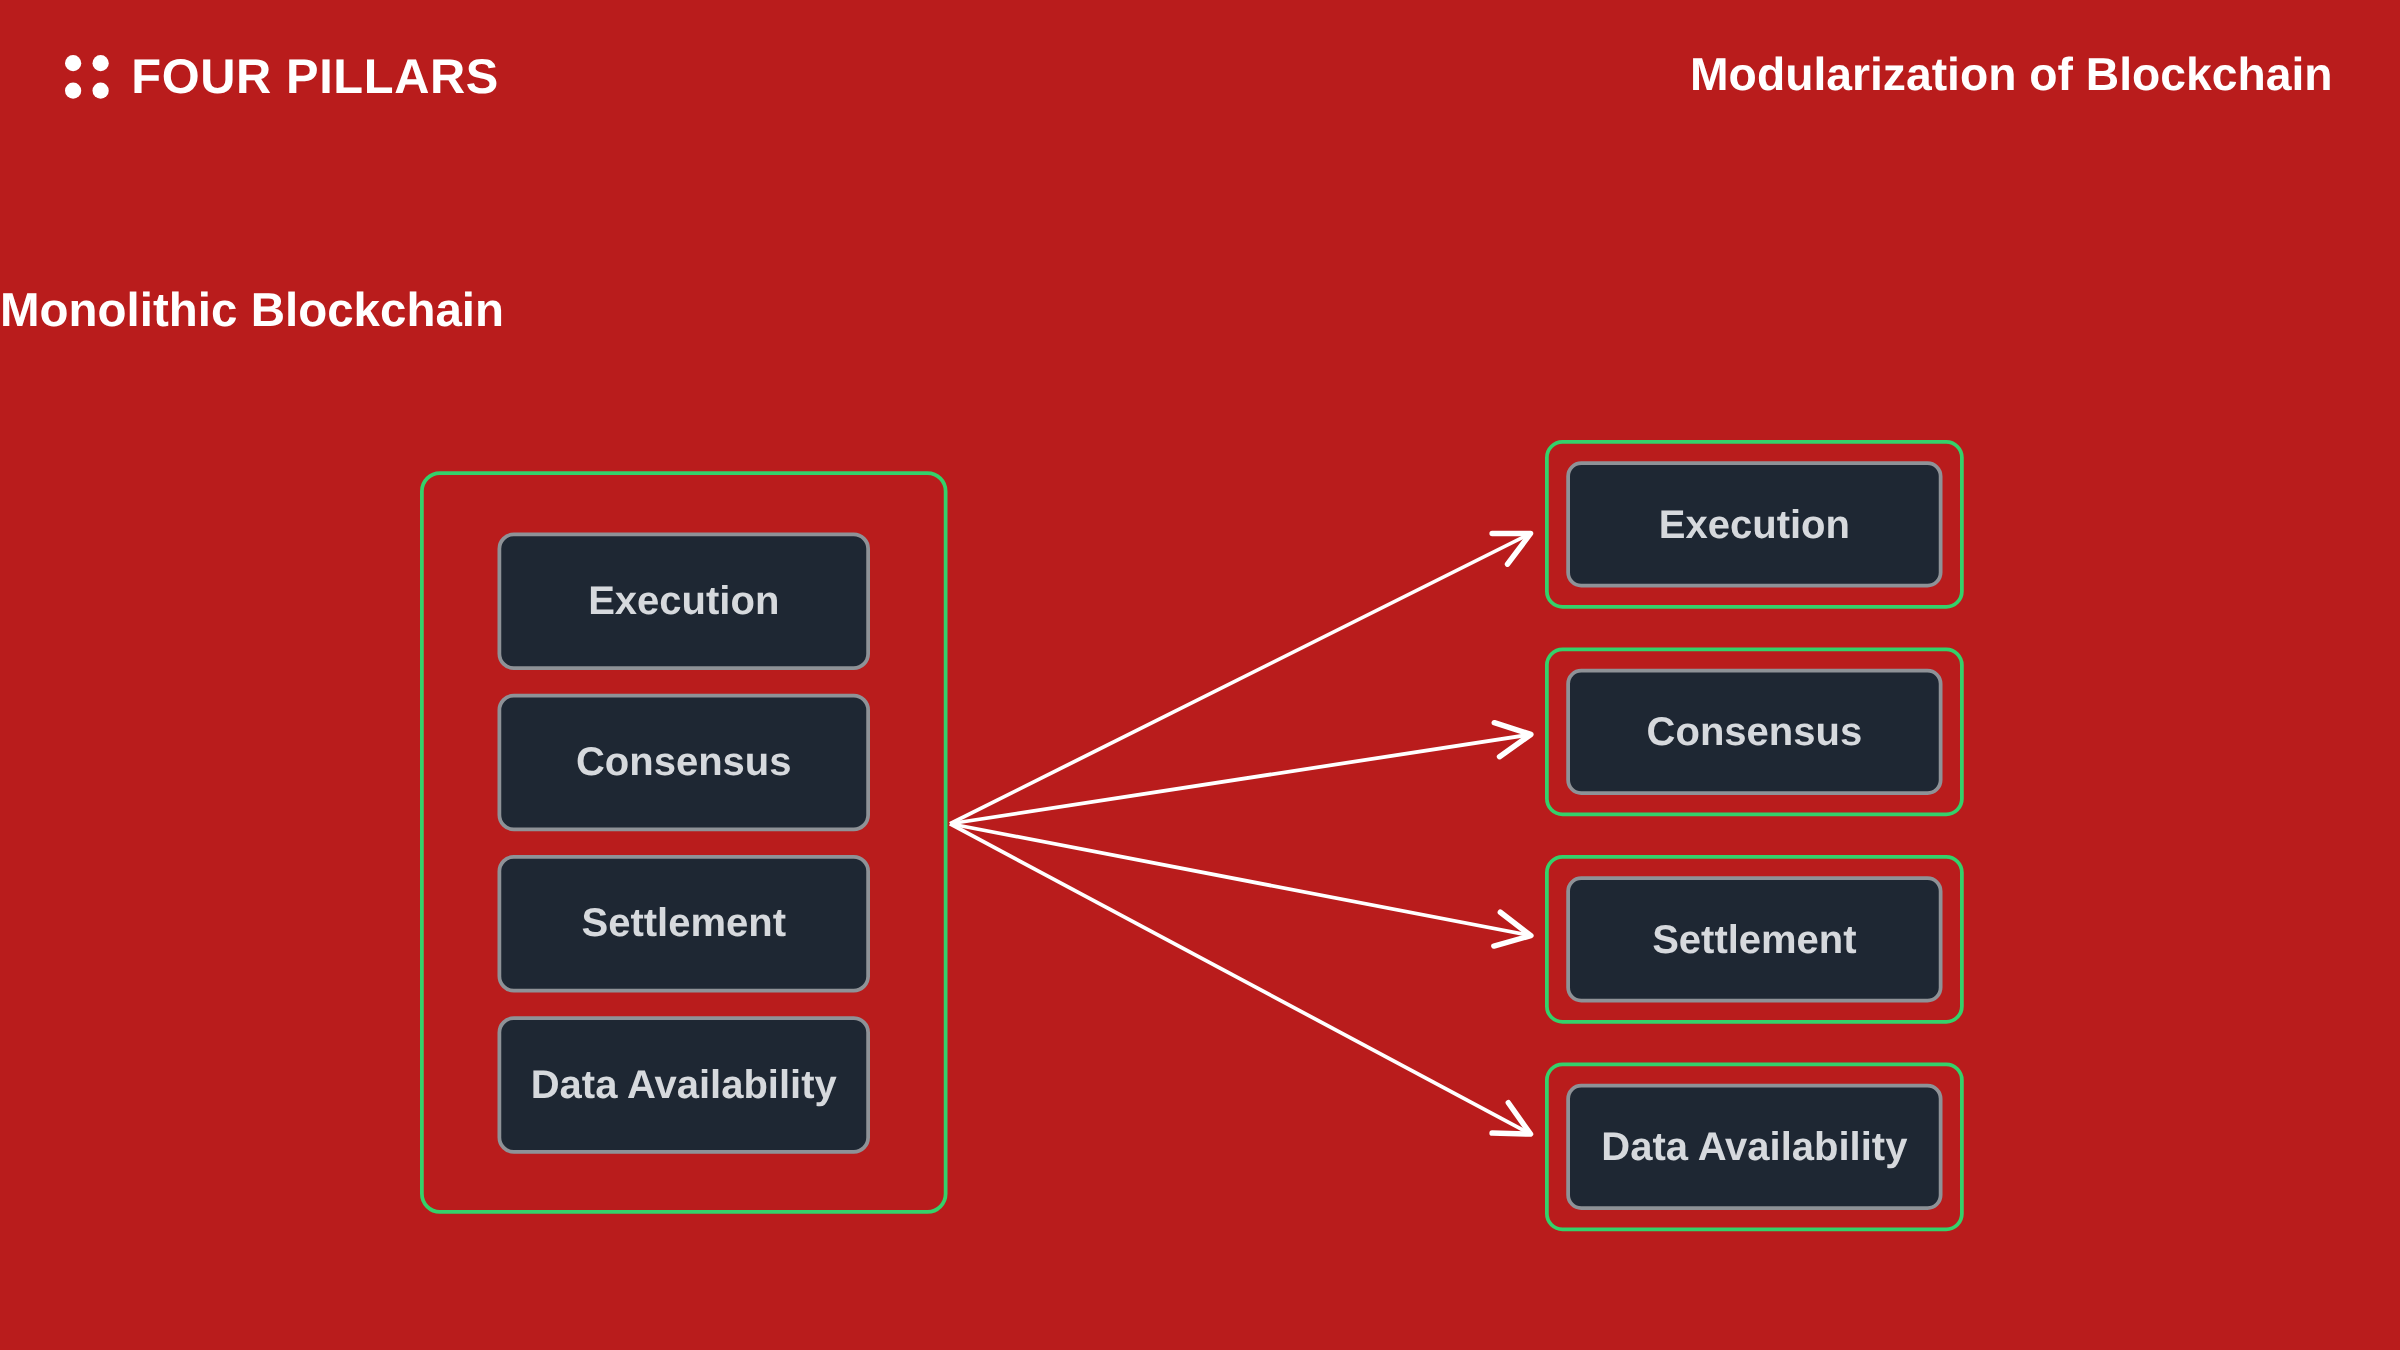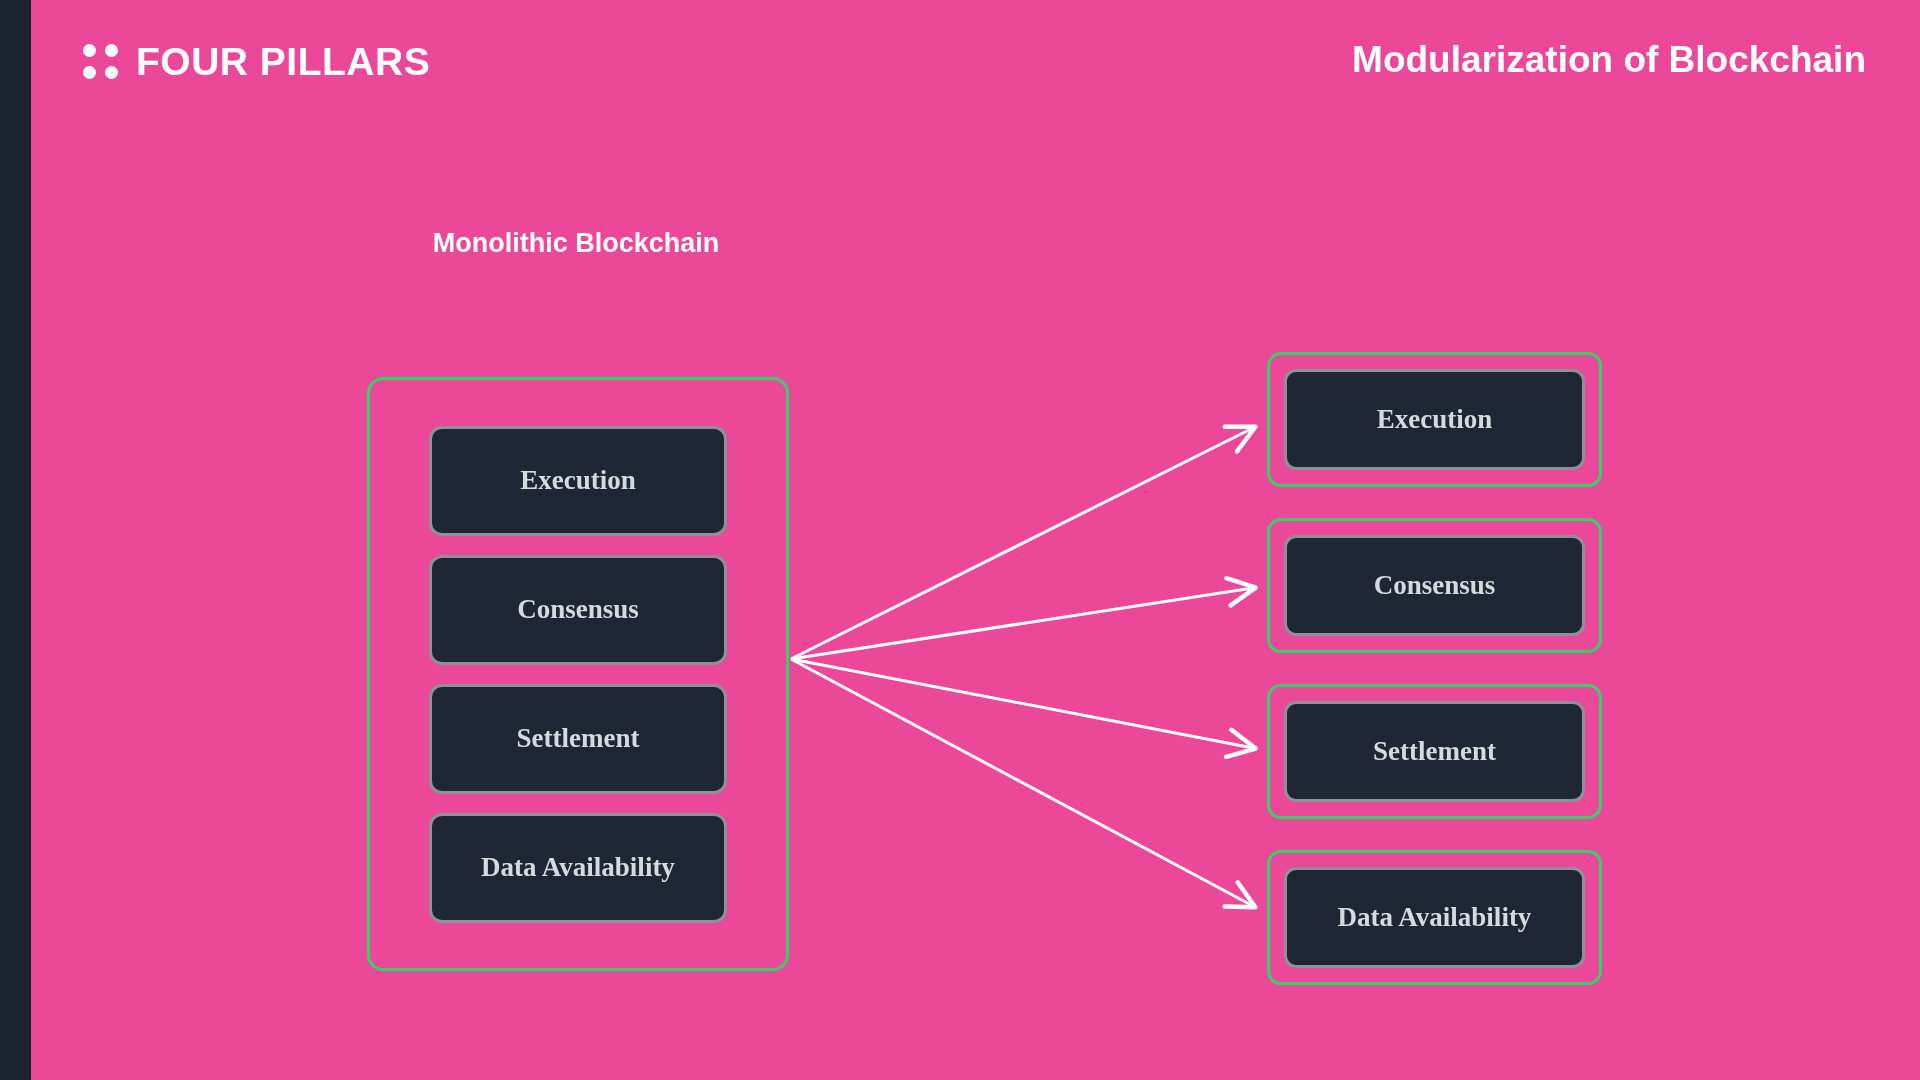--- a/index.html
+++ b/index.html
@@ -12,22 +12,21 @@
     height: 1080px;
     overflow: hidden;
     font-family: "Liberation Sans", sans-serif;
     position: relative;
     color: #ffffff;
   }
 
   .slide {
     position: absolute;
     inset: 0;
-    background: #ec4899;
-    margin-left: 31px;
+    background: #b91c1c;
   }
 
   
   .brand {
     position: absolute;
     left: 52px;
     top: 42px;
     display: flex;
     align-items: center;
     gap: 18px;
@@ -61,25 +60,25 @@
     font-weight: bold;
     color: #ffffff;
     line-height: 1.1;
     white-space: nowrap;
     text-align: right;
   }
 
   
   .col-heading {
     position: absolute;
-    font-size: 27px;
-    font-weight: bold;
-    color: #ffffff;
-    white-space: nowrap;
-    text-align: center;
+    font-size: 38px;
+    font-weight: bold;
+    color: #ffffff;
+    white-space: nowrap;
+    text-align: left;
   }
   .col-heading.left  { left: 0;    top: 228px; width: 1090px; }
   .col-heading.right { left: 1000px; top: 228px; width: 800px; }
 
   
   .mono-box {
     position: absolute;
     left: 336px;
     top: 377px;
     width: 422px;
@@ -98,25 +97,24 @@
     height: 110px;
     border: 3px solid #8e9297;
     border-radius: 13px;
     box-sizing: border-box;
     display: flex;
     align-items: center;
     justify-content: center;
     background: #1e2733;
   }
   .layer-label {
-    font-size: 27px;
+    font-size: 32px;
     font-weight: bold;
     color: #d6d9dd;
     white-space: nowrap;
-    font-family: Liberation Serif, serif;
   }
 
   
   .decoupled {
     position: absolute;
     left: 1236px;
     top: 352px;
     width: 335px;
     display: flex;
     flex-direction: column;

